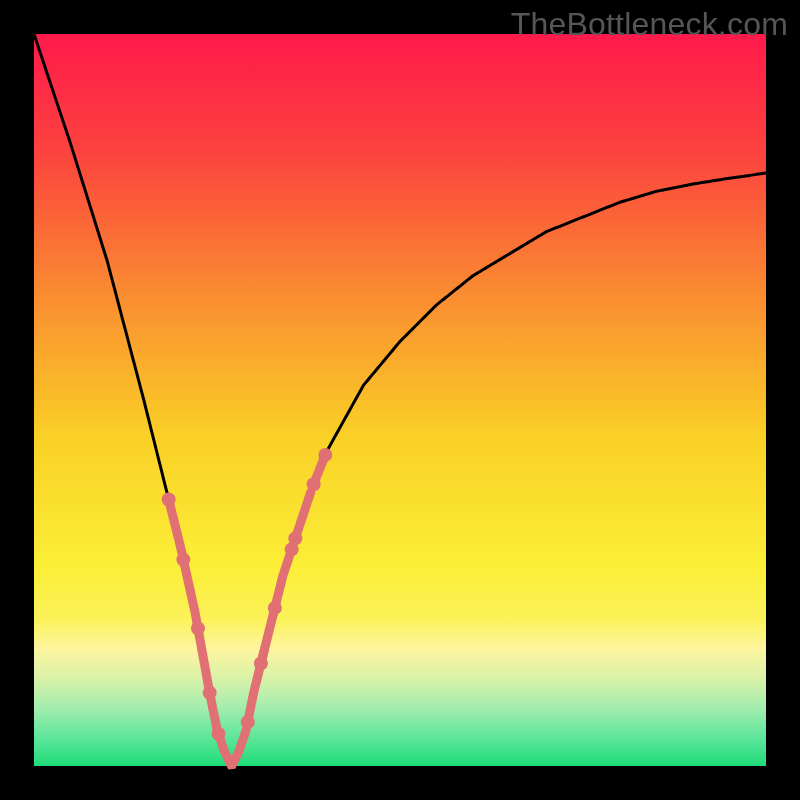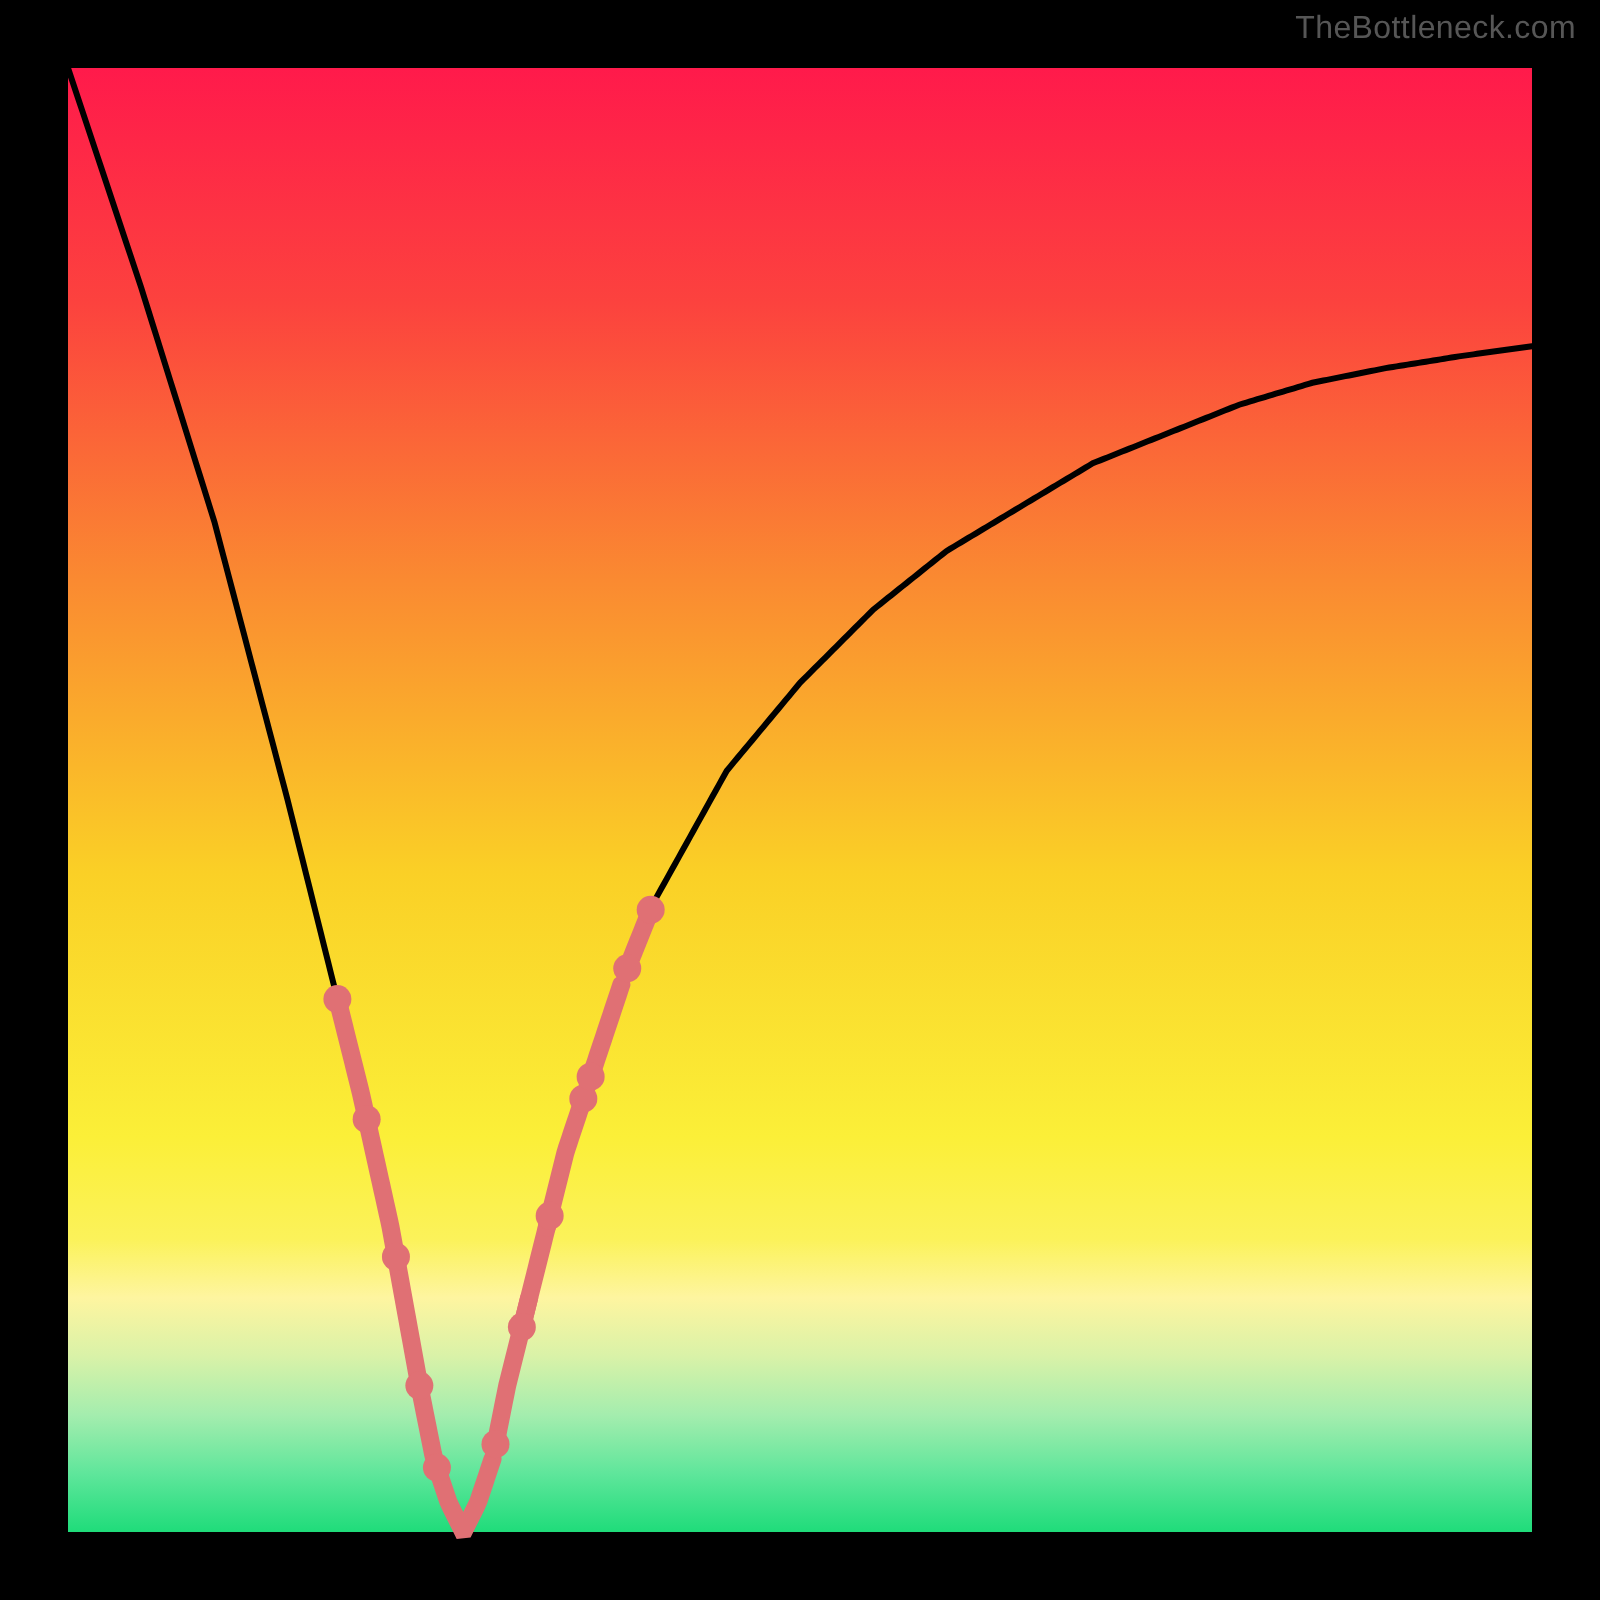--- a/index.html
+++ b/index.html
@@ -24,21 +24,21 @@
     top: 34px;
     width: 732px;
     height: 732px;
     
   }
   .watermark {
     position: absolute;
     top: 6px;
     right: 12px;
     font-family: Arial, Helvetica, sans-serif;
-    font-size: 16px;
+    font-size: 32px;
     font-weight: 500;
     color: #565656;
     letter-spacing: 0.2px;
   }
   svg.curve {
     position: absolute;
     left: 0;
     top: 0;
     width: 732px;
     height: 732px;

